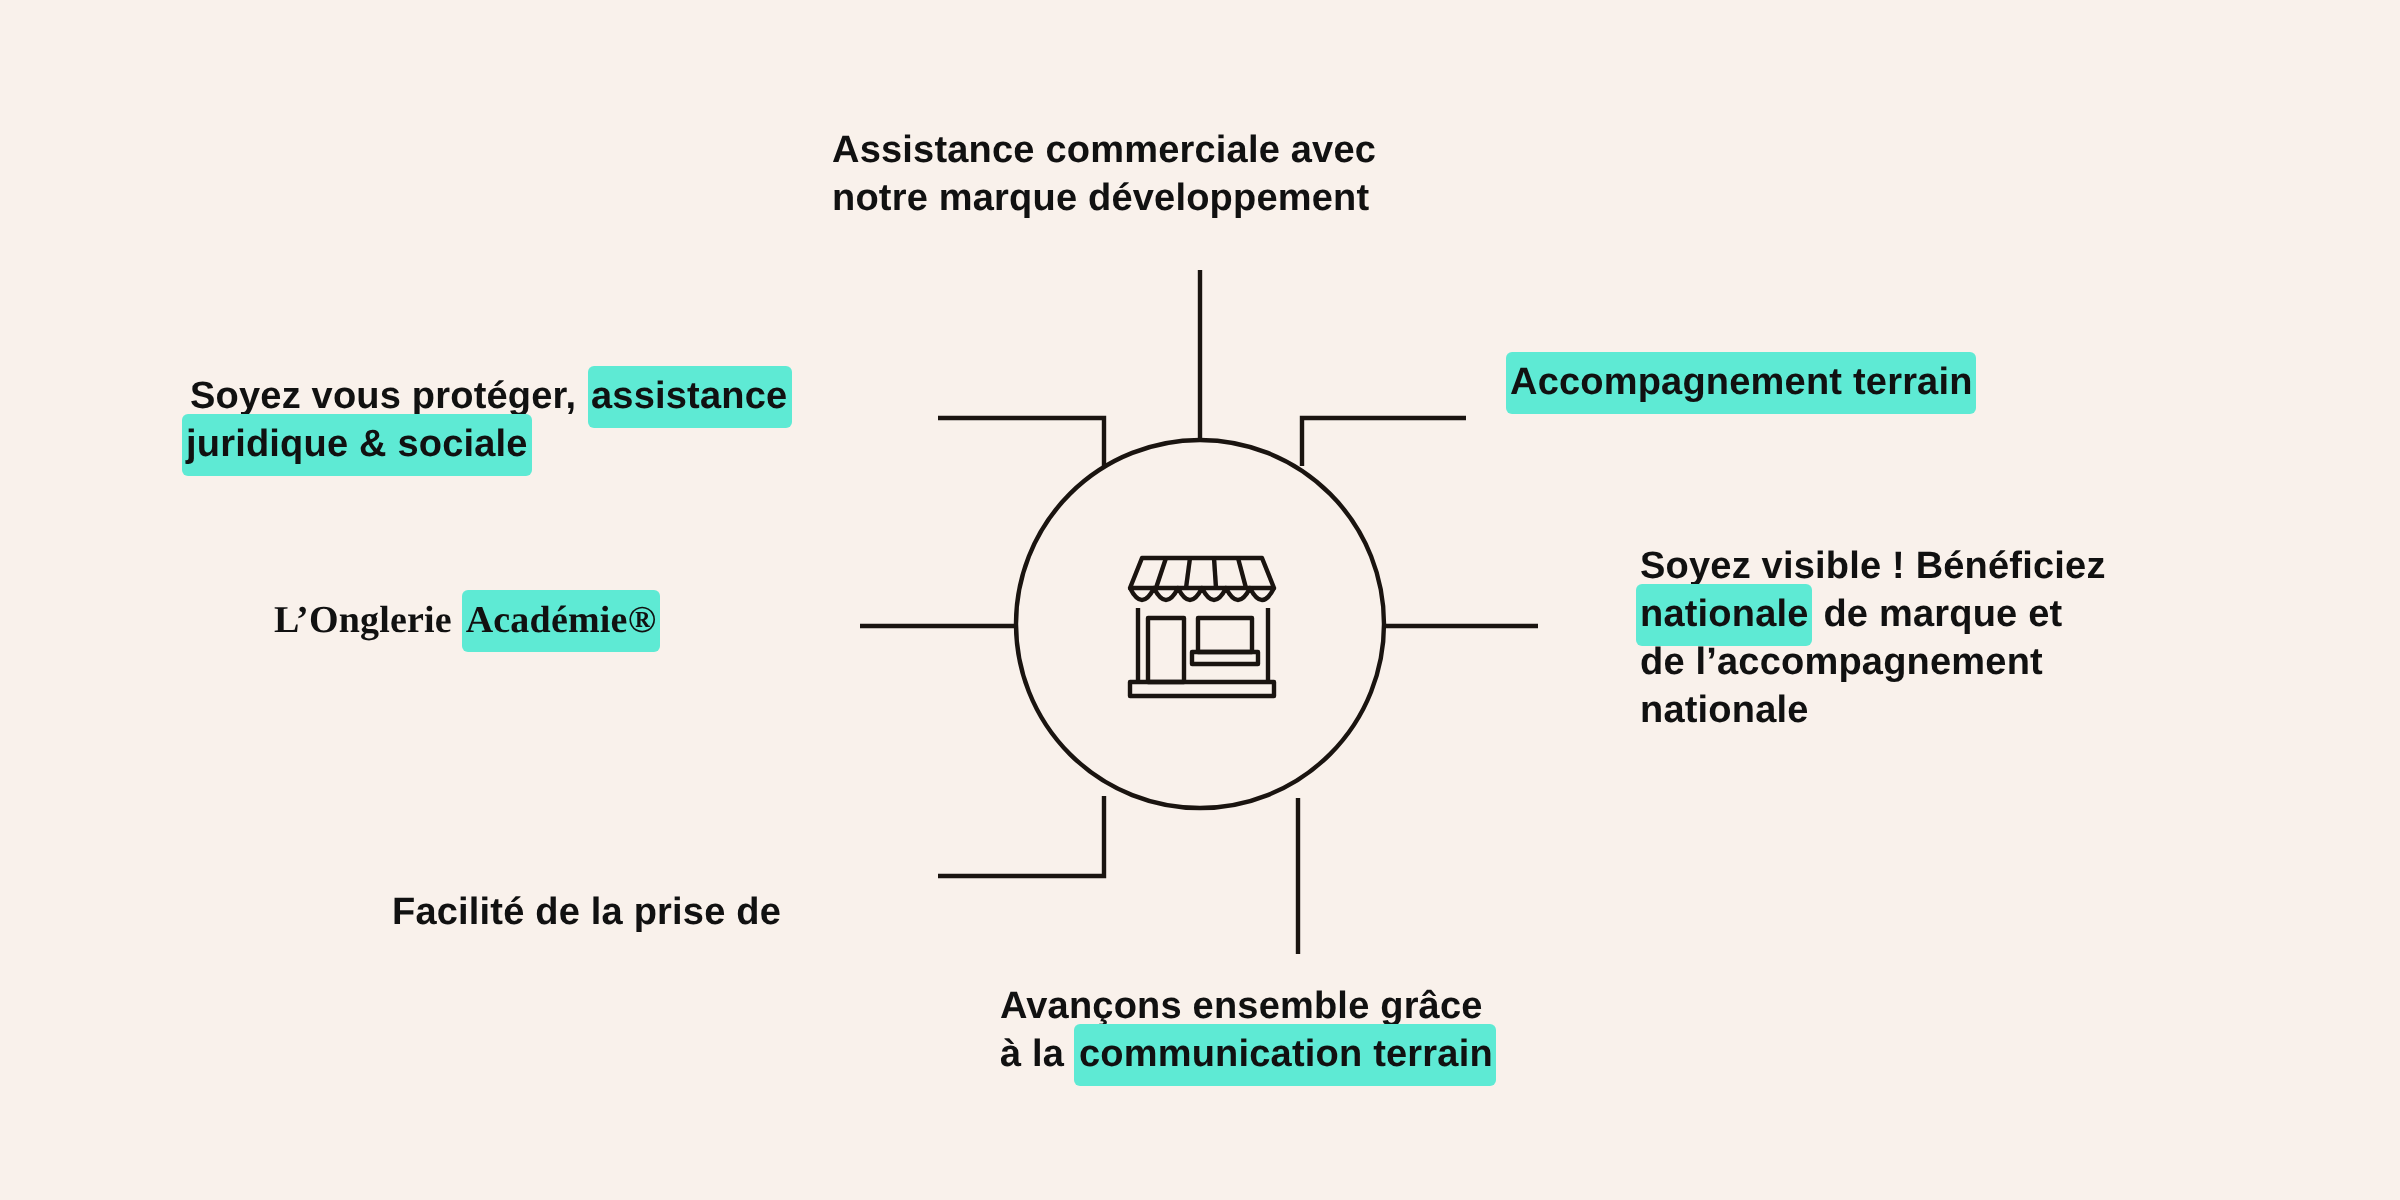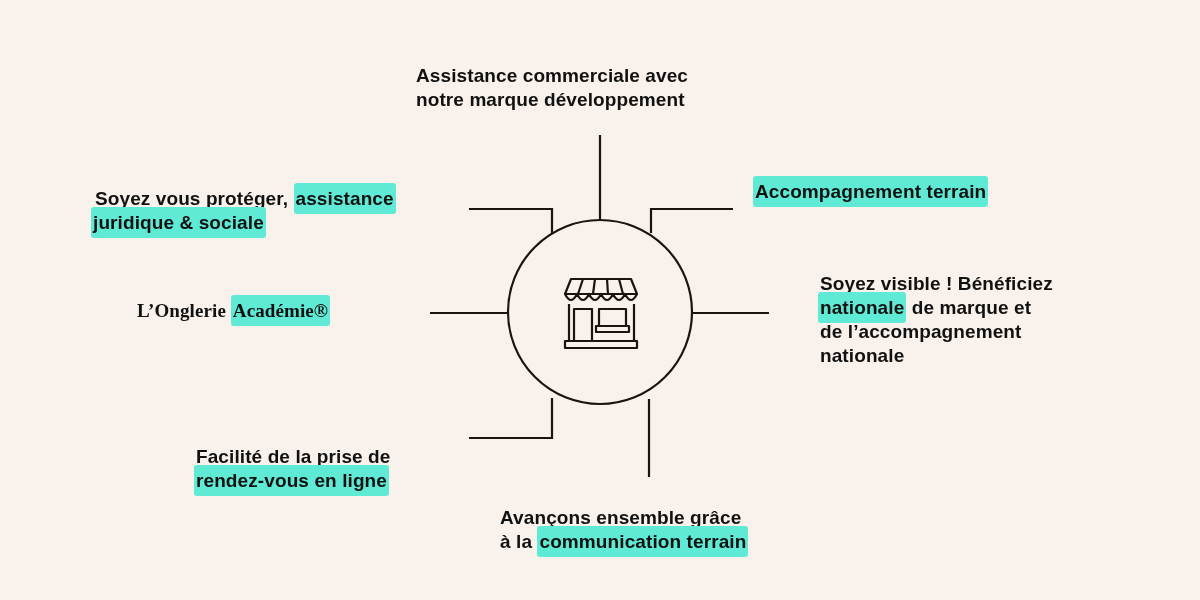--- a/index.html
+++ b/index.html
@@ -57,19 +57,18 @@
 
 <div class="lbl" style="left:820px;top:272px;">
   <div>Soyez visible ! Bénéficiez</div>
   <div><span class="hl" style="margin-left:-2px">nationale</span> <span>de marque et</span></div>
   <div>de l’accompagnement</div>
   <div>nationale</div>
 </div>
 
 <div class="lbl" style="left:196px;top:421px;margin-top:24px;">
   <div>Facilité de la prise de</div>
-  <div><span class="hl" style="margin-left:-2px">rendez-vous en ligne</span></div>
 </div>
 
-<div class="lbl" style="left:500px;top:506px;">
+<div class="lbl" style="left:500px;top:492px;">
   <div>Avançons ensemble grâce</div>
   <div><span>à la</span> <span class="hl">communication terrain</span></div>
 </div>
 
 </body></html>

